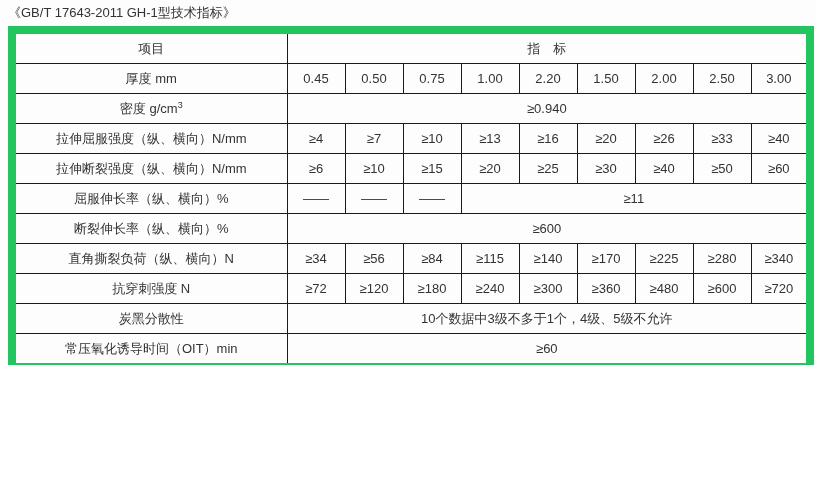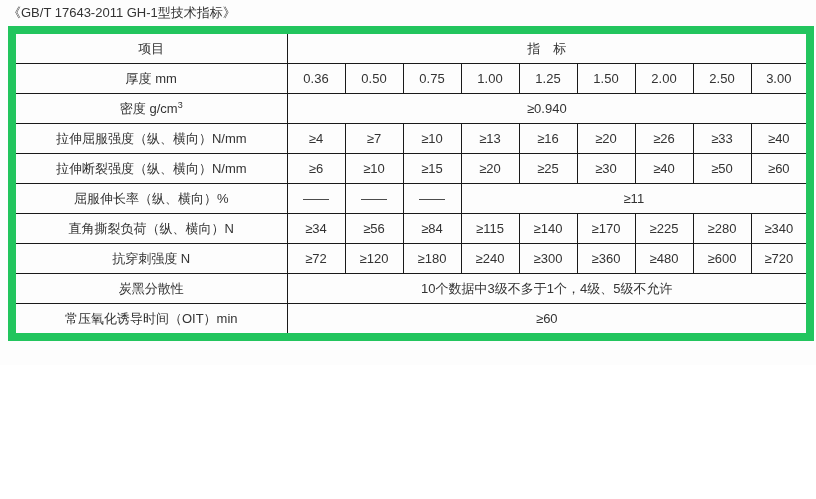--- a/index.html
+++ b/index.html
@@ -66,25 +66,25 @@
         <col style="width:58px">
         <col style="width:59px">
     </colgroup>
     <tbody>
         <tr>
           <th><span>项目</span></th>
           <th colspan="9"><span>指　标</span></th>
         </tr>
         <tr>
           <td><span>厚度 mm</span></td>
-          <td><span>0.36</span></td>
+          <td><span>0.45</span></td>
           <td><span>0.50</span></td>
           <td><span>0.75</span></td>
           <td><span>1.00</span></td>
-          <td><span>1.25</span></td>
+          <td><span>2.20</span></td>
           <td><span>1.50</span></td>
           <td><span>2.00</span></td>
           <td><span>2.50</span></td>
           <td><span>3.00</span></td>
         </tr>
         <tr>
           <td><span>密度 g/cm</span><sup>3</sup></td>
           <td colspan="9"><span>≥0.940</span></td>
         </tr>
         <tr>
@@ -112,20 +112,24 @@
           <td><span>≥60</span></td>
         </tr>
         <tr>
           <td><span>屈服伸长率（纵、横向）%</span></td>
           <td><span>——</span></td>
           <td><span>——</span></td>
           <td><span>——</span></td>
           <td colspan="6"><span>≥11</span></td>
         </tr>
         <tr>
+          <td><span>断裂伸长率（纵、横向）%</span></td>
+          <td colspan="9"><span>≥600</span></td>
+        </tr>
+        <tr>
           <td><span>直角撕裂负荷（纵、横向）N</span></td>
           <td><span>≥34</span></td>
           <td><span>≥56</span></td>
           <td><span>≥84</span></td>
           <td><span>≥115</span></td>
           <td><span>≥140</span></td>
           <td><span>≥170</span></td>
           <td><span>≥225</span></td>
           <td><span>≥280</span></td>
           <td><span>≥340</span></td>

